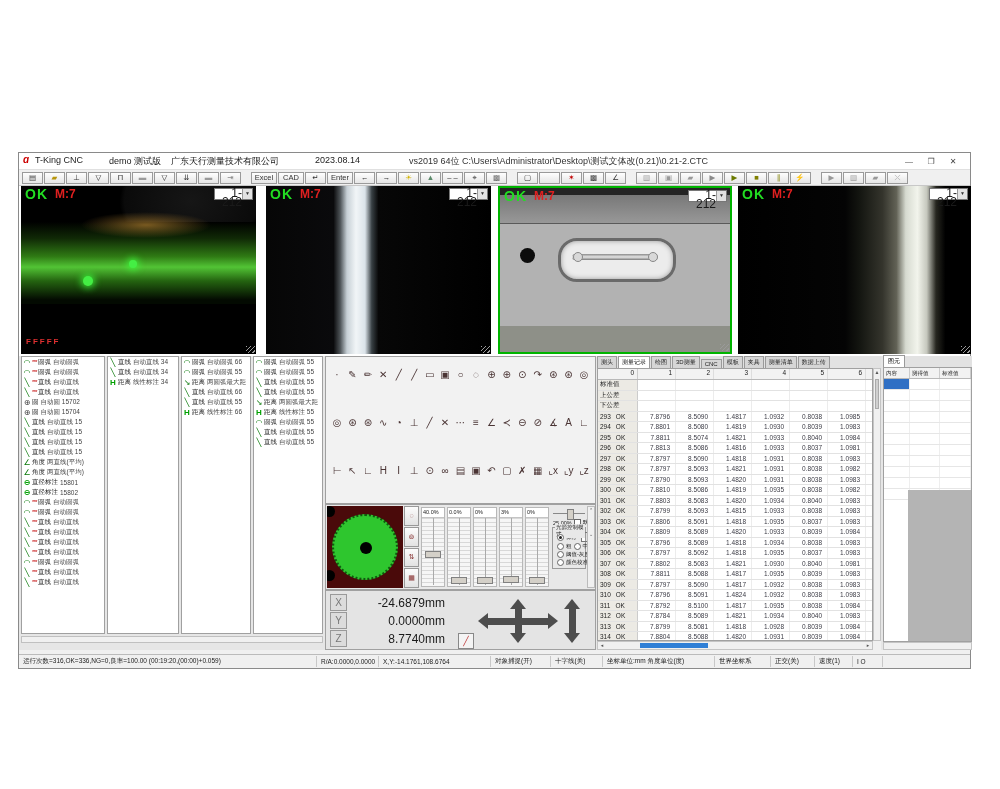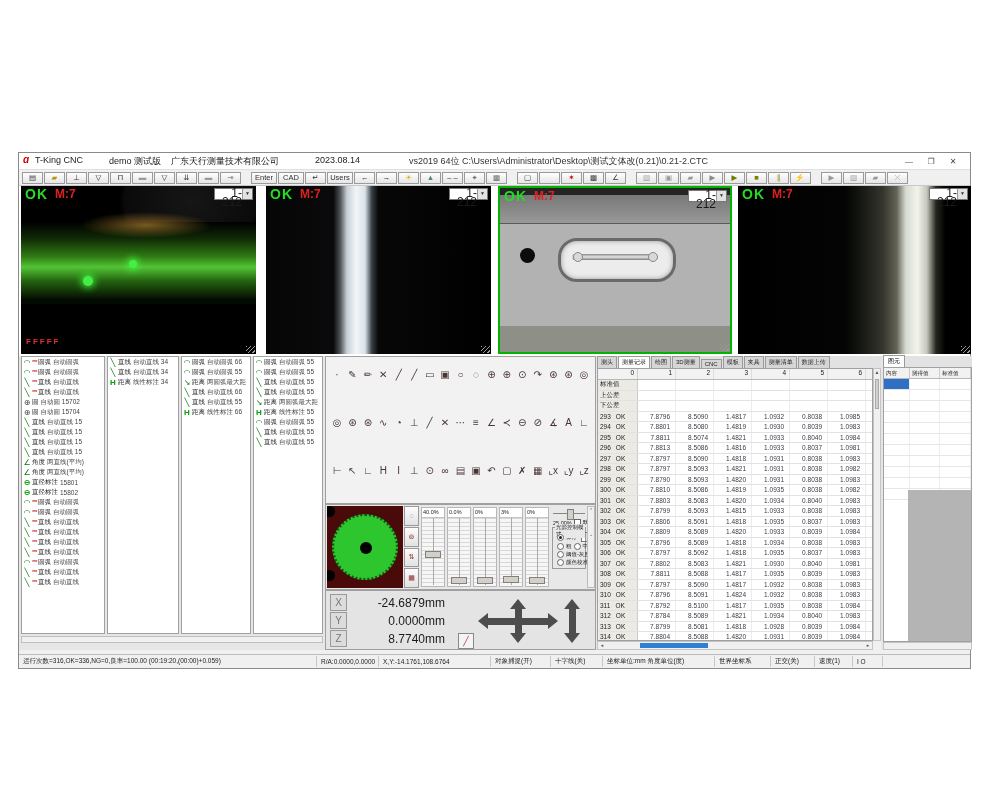--- a/index.html
+++ b/index.html
@@ -217,24 +217,24 @@
         <button class="tb" style="color: rgb(184, 150, 12);">▰</button>
         <button class="tb">⊥</button>
         <button class="tb">▽</button>
         <button class="tb">Π</button>
         <button class="tb" style="color: rgb(154, 154, 154);">▬</button>
         <button class="tb">▽</button>
         <button class="tb">⇊</button>
         <button class="tb" style="color: rgb(154, 154, 154);">▬</button>
         <button class="tb" style="color: rgb(136, 136, 136);">⇥</button>
         <span class="tbgap"></span>
-        <button class="tb" style="min-width: 26px;">Enter</button>
+        <button class="tb" style="min-width: 26px;">Excel</button>
         <button class="tb" style="min-width: 26px;">CAD</button>
         <button class="tb">↵</button>
-        <button class="tb" style="min-width: 26px;">Users</button>
+        <button class="tb" style="min-width: 26px;">Enter</button>
         <button class="tb">←</button>
         <button class="tb">→</button>
         <button class="tb" style="color: rgb(212, 180, 0);">☀</button>
         <button class="tb" style="color: rgb(90, 138, 106);">▲</button>
         <button class="tb">– –</button>
         <button class="tb">⌖</button>
         <button class="tb" style="color: rgb(102, 102, 102);">▩</button>
         <span class="tbgap"></span>
         <button class="tb">▢</button>
         <button class="tb"> </button>

